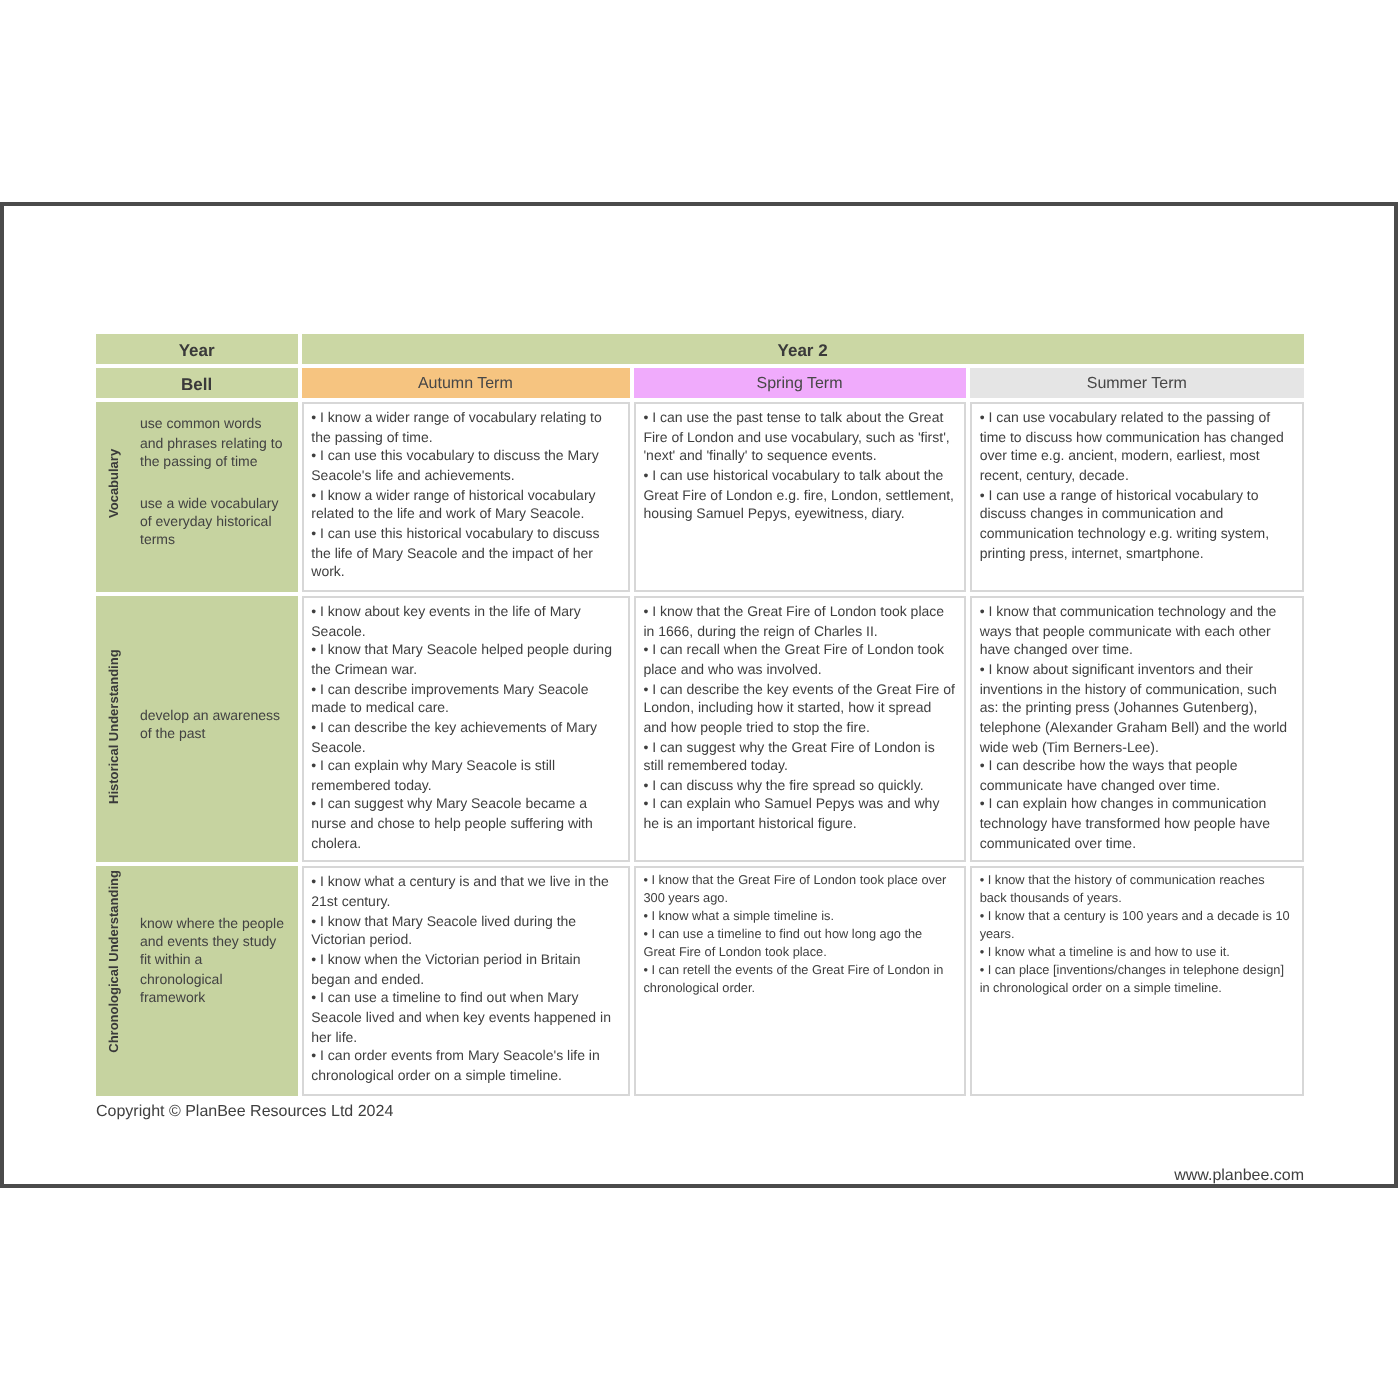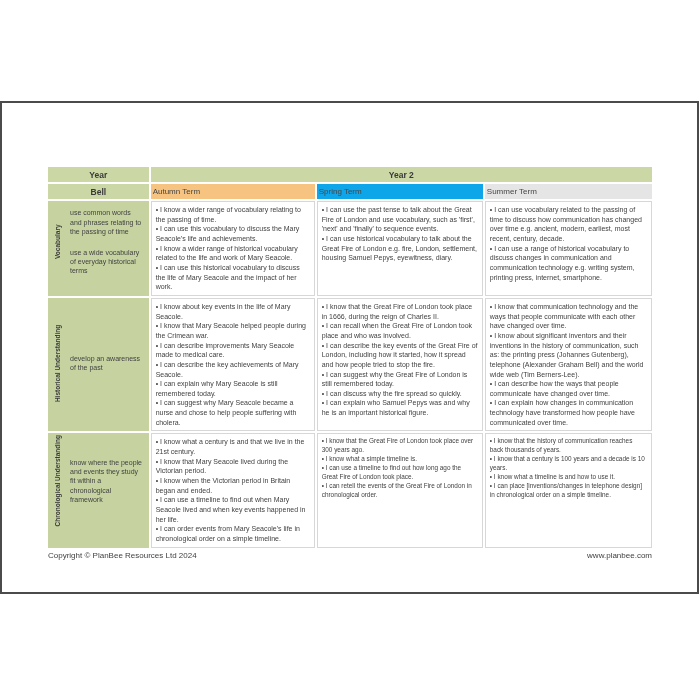--- a/index.html
+++ b/index.html
@@ -32,21 +32,21 @@
     background: #cbd7a4;
     text-align: center;
     vertical-align: middle;
     font-weight: bold;
     font-size: 8.5px;
     color: #3a3a3a;
     height: 15px;
     padding: 2px 2px;
   }
   .term {
-    text-align: left;
+    text-align: center;
     vertical-align: middle;
     font-size: 8px;
     color: #474747;
     height: 15px;
     padding: 2px 2px;
   }
   .catcell {
     background: #c6d3a0;
     padding: 0;
   }
@@ -90,21 +90,21 @@
   .content.small { font-size: 6.4px; line-height: 1.4; }
   .bullet { margin: 0; }
   .footer-left {
     position: absolute;
     left: 48px; top: 551px;
     font-size: 8px;
     color: #3f3f3f;
   }
   .footer-right {
     position: absolute;
-    right: 48px; top: 551px;
+    right: 48px; top: 583px;
     font-size: 8px;
     color: #3f3f3f;
     text-align: right;
   }
 </style>
 </head>
 <body>
 
 <div class="page-frame"></div>
 
@@ -120,21 +120,21 @@
   <tbody>
       <tr>
     <td class="hdr" colspan="2">Year</td>
     <td class="hdr" colspan="3">Year 2</td>
   </tr>
 
 
   <tr>
     <td class="hdr" colspan="2">Bell</td>
     <td class="term" style="background-color: rgb(246, 196, 128);">Autumn Term</td>
-    <td class="term" style="background-color: #0ea5e9;">Spring Term</td>
+    <td class="term" style="background-color: #f0abfc;">Spring Term</td>
     <td class="term" style="background-color: #e5e5e5;">Summer Term</td>
   </tr>
 
   <tr>
     <td class="catcell" colspan="2">
       <div class="cat-wrap h-vocab">
         <div class="rot">Vocabulary</div>
         <div class="desc">
           <div>use common words and phrases relating to the passing of time</div>
           <div>use a wide vocabulary of everyday historical terms</div>

